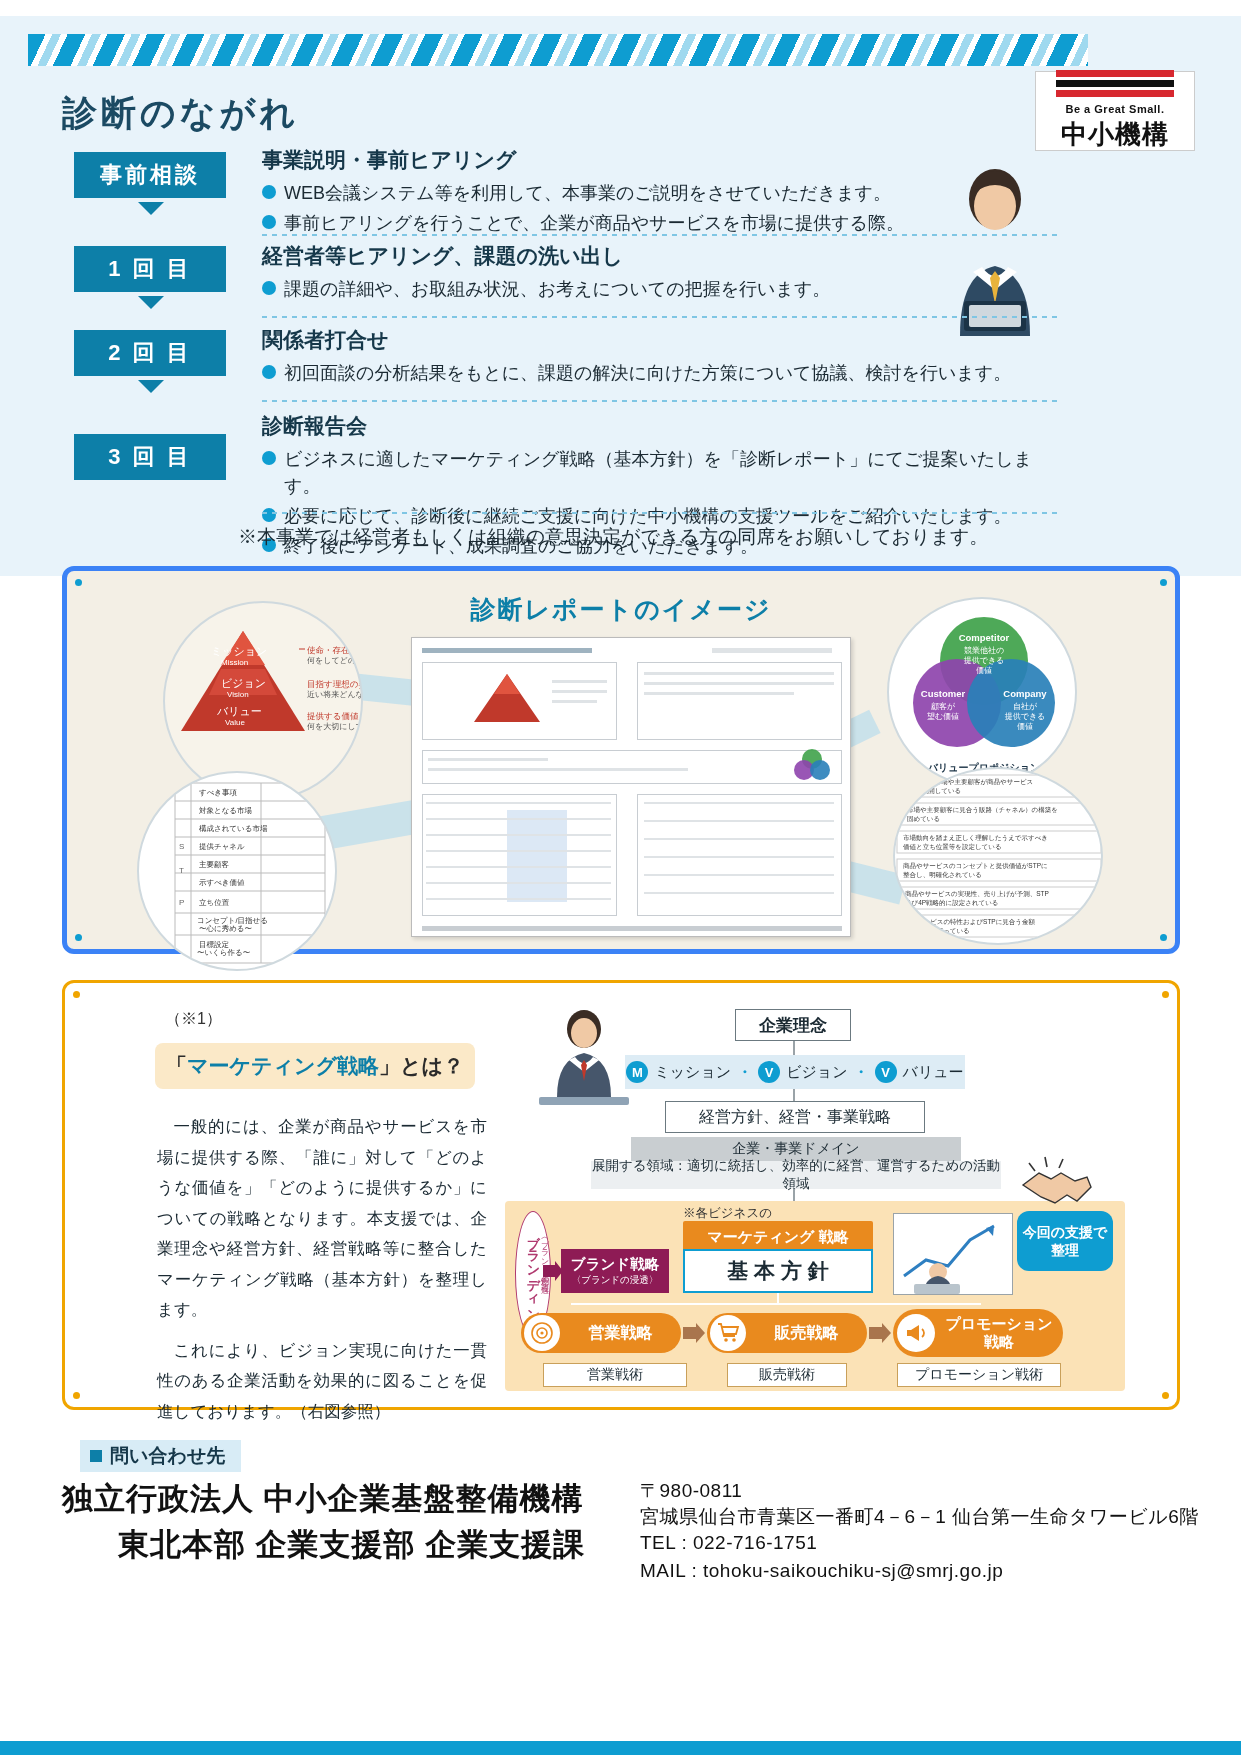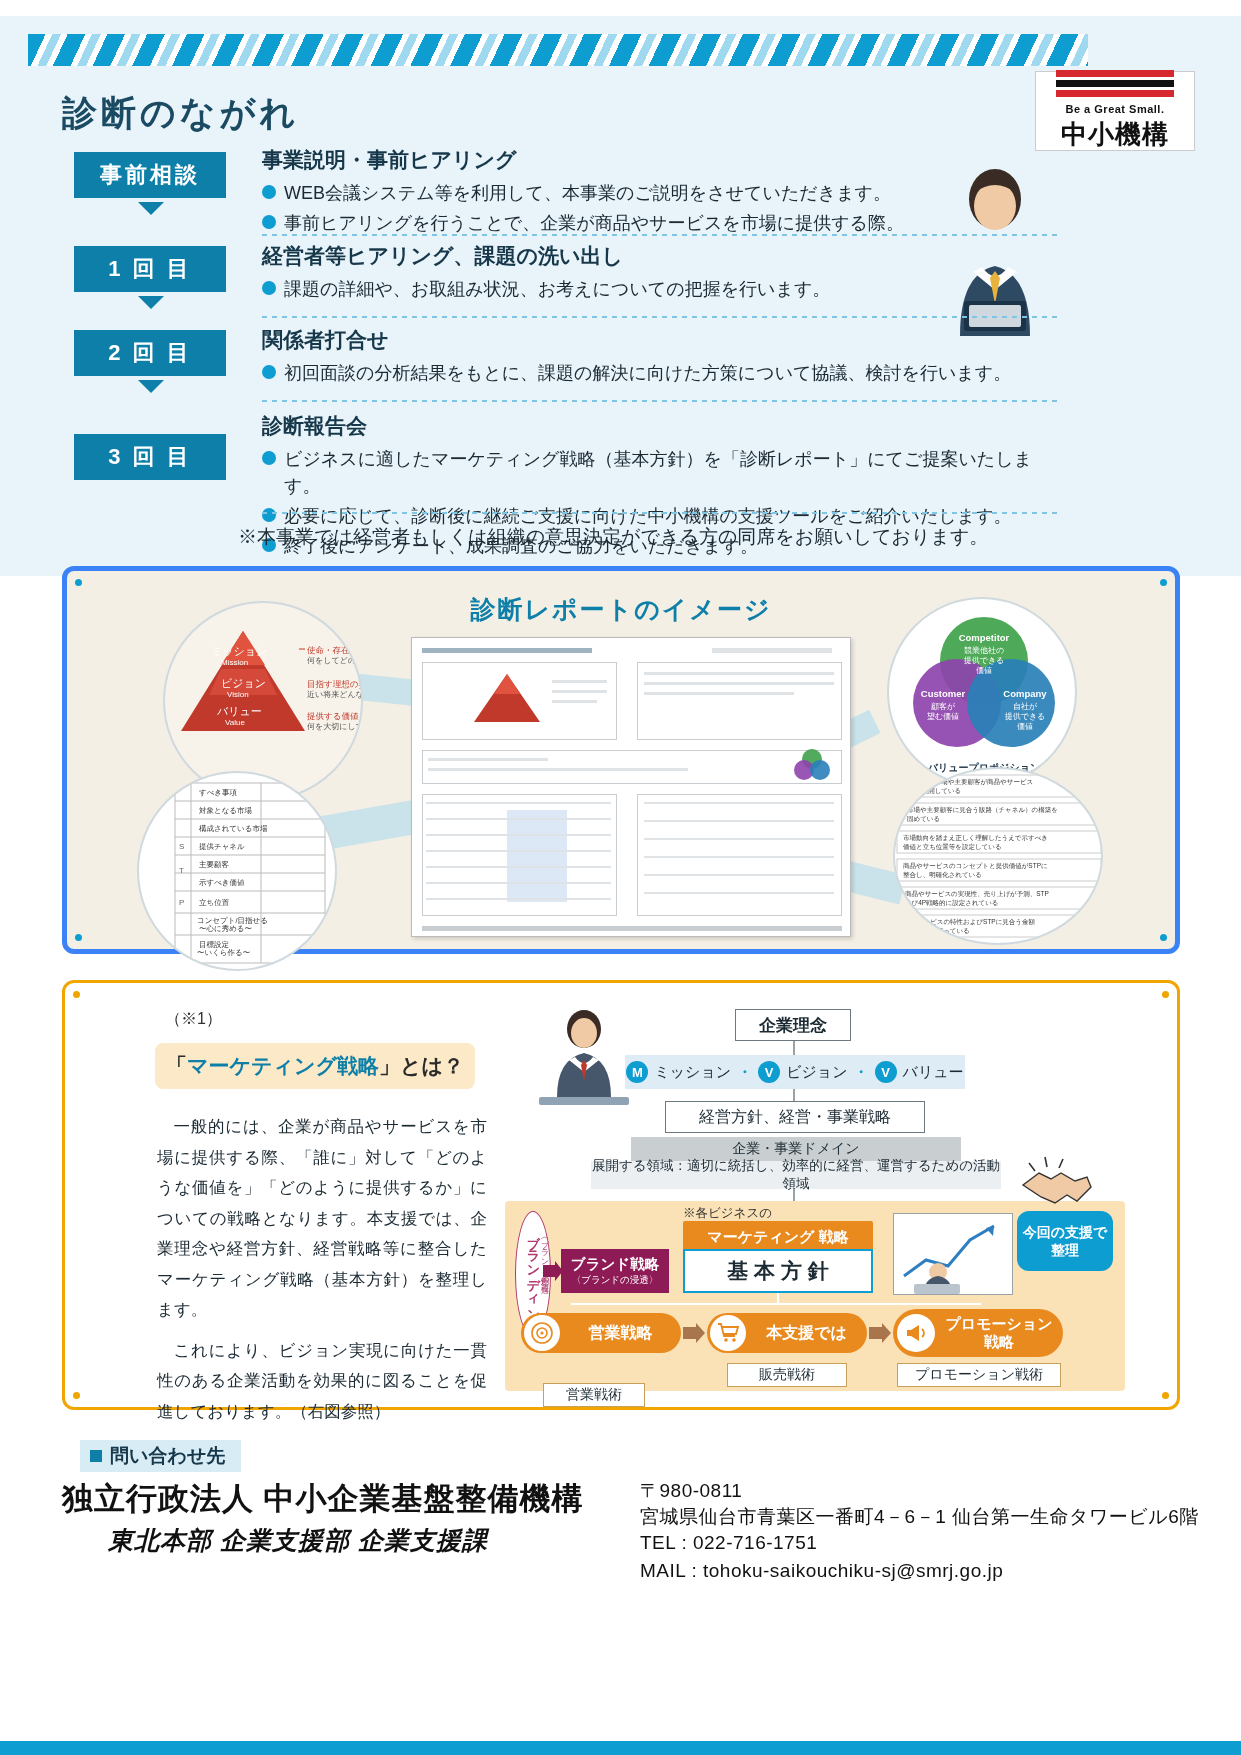--- a/index.html
+++ b/index.html
@@ -111,21 +111,21 @@
   .d-line { position: absolute; background: #9aa3a8; }
 
   
   .footer { position: absolute; left: 0; top: 1420px; width: 1241px; height: 335px; background: #fff; }
   .contact-tag {
     position: absolute; left: 80px; top: 20px;
     background: #d8ecf6; padding: 3px 16px 3px 10px; font-size: 19px; font-weight: bold; color: #16384a;
   }
   .contact-sq { display: inline-block; width: 12px; height: 12px; background: #0d7fa8; margin-right: 8px; }
   .org1 { position: absolute; left: 62px; top: 58px; font-size: 31px; font-weight: bold; color: #111; letter-spacing: 1px; }
-  .org2 { position: absolute; left: 108px; top: 104px; font-size: 25px; font-weight: bold; color: #111; letter-spacing: 1px; font-style: italic; }
+  .org2 { position: absolute; left: 118px; top: 104px; font-size: 31px; font-weight: bold; color: #111; letter-spacing: 1px; }
   .addr { position: absolute; left: 640px; font-size: 19px; color: #111; letter-spacing: .5px; }
   .bottom-bar { position: absolute; left: 0; bottom: 0; width: 1241px; height: 14px; background: #0e9dd1; }
 </style>
 </head>
 <body>
 
 <div class="sec1">
   <div class="stripe"></div>
 
   <div class="title1">診断のながれ</div>
@@ -477,38 +477,38 @@
 
     <div style="position:absolute;left:202px;top:308px;width:160px;height:40px;background:#e98a1e;border-radius:20px;display:flex;align-items:center;">
       <span style="width:36px;height:36px;border-radius:50%;background:#fff;margin-left:3px;display:flex;align-items:center;justify-content:center;">
         <svg width="24" height="24" viewBox="0 0 24 24">
             <path d="M2 3h3l3 12h11" fill="none" stroke="#e98a1e" stroke-width="1.8"></path>
             <path d="M6 6h16l-2 7H8" fill="none" stroke="#e98a1e" stroke-width="1.8"></path>
             <circle cx="10" cy="19" r="1.8" fill="#e98a1e"></circle>
             <circle cx="18" cy="19" r="1.8" fill="#e98a1e"></circle>
           </svg>
       </span>
-      <span style="flex:1;text-align:center;color:#fff;font-size:16px;font-weight:bold;">本支援では</span>
+      <span style="flex:1;text-align:center;color:#fff;font-size:16px;font-weight:bold;">販売戦略</span>
     </div>
     <svg style="position:absolute;left:364px;top:318px;" width="22" height="20" viewBox="0 0 22 20">
         <polygon points="0,4 13,4 13,0 22,10 13,20 13,16 0,16" fill="#a9754d"></polygon>
       </svg>
 
     <div style="position:absolute;left:388px;top:304px;width:170px;height:48px;background:#e98a1e;border-radius:24px;display:flex;align-items:center;">
       <span style="width:38px;height:38px;border-radius:50%;background:#fff;margin-left:4px;display:flex;align-items:center;justify-content:center;">
         <svg width="24" height="24" viewBox="0 0 24 24">
             <path d="M3 9v6h4l8 5V4L7 9z" fill="#e98a1e"></path>
             <path d="M18 8a5 5 0 010 8" fill="none" stroke="#e98a1e" stroke-width="1.8"></path>
           </svg>
       </span>
       <span style="flex:1;text-align:center;color:#fff;font-size:15px;font-weight:bold;white-space:pre-line;line-height:1.2;">プロモーション
 戦略</span>
     </div>
 
-    <div class="d-box" style="left:38px;top:358px;width:102px;height:24px;background:#fff;border:1px solid #c9a05a;font-size:14px;color:#1b2a33;margin-top:20px;">営業戦術</div>
+    <div class="d-box" style="left:38px;top:358px;width:144px;height:24px;background:#fff;border:1px solid #c9a05a;font-size:14px;color:#1b2a33;">営業戦術</div>
     <div class="d-box" style="left:222px;top:358px;width:120px;height:24px;background:#fff;border:1px solid #c9a05a;font-size:14px;color:#1b2a33;">販売戦術</div>
     <div class="d-box" style="left:392px;top:358px;width:164px;height:24px;background:#fff;border:1px solid #c9a05a;font-size:14px;color:#1b2a33;">プロモーション戦術</div>
   </div>
 </div>
 
 <div class="footer">
   <div class="contact-tag">
     <span class="contact-sq"></span><span>問い合わせ先</span>
   </div>
   <div class="org1">独立行政法人 中小企業基盤整備機構</div>

